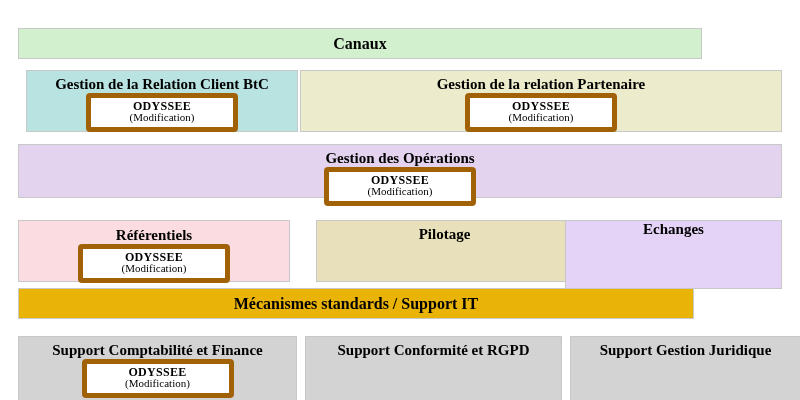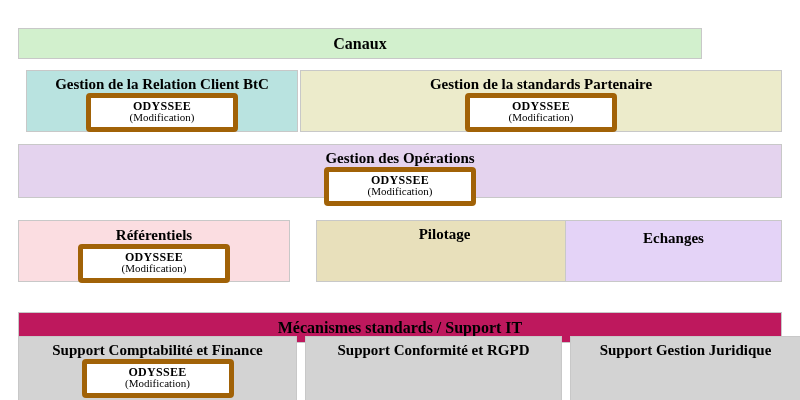--- a/index.html
+++ b/index.html
@@ -65,23 +65,23 @@
   
   #blk-canaux      { left: 18px;  top: 28px;  width: 684px; height: 31px;  background: #d2f0cd; justify-content: center; }
   
   #blk-grc-btc     { left: 18px;  top: 70px;  width: 272px; height: 62px;  background: #b9e3e0; padding-top: 5px; margin-left: 8px; }
   #blk-partenaire  { left: 300px; top: 70px;  width: 482px; height: 62px;  background: #ecebcb; padding-top: 5px; }
   
   #blk-operations  { left: 18px;  top: 144px; width: 764px; height: 54px;  background: #e4d3ee; padding-top: 5px; }
   
   #blk-referentiels{ left: 18px;  top: 220px; width: 272px; height: 62px;  background: #fbdde1; padding-top: 6px; }
   #blk-pilotage    { left: 300px; top: 220px; width: 257px; height: 62px;  background: #e8e0bb; padding-top: 5px; margin-left: 16px; }
-  #blk-echanges    { left: 565px; top: 220px; width: 217px; height: 62px;  background: #e4d3f7; padding-top: 9px; }
+  #blk-echanges    { left: 565px; top: 220px; width: 217px; height: 69px;  background: #e4d3f7; padding-top: 0; }
   
-  #blk-mecanismes  { left: 18px;  top: 312px; width: 764px; height: 31px;  background: #be185d; justify-content: center; }
+  #blk-mecanismes  { left: 18px;  top: 288px; width: 676px; height: 31px;  background: #eab308; justify-content: center; }
   
   #blk-compta      { left: 18px;  top: 336px; width: 279px; height: 68px;  background: #d3d3d3; padding-top: 5px; }
   #blk-rgpd        { left: 305px; top: 336px; width: 257px; height: 68px;  background: #d3d3d3; padding-top: 5px; }
   #blk-juridique   { left: 570px; top: 336px; width: 230px; height: 68px;  background: #d3d3d3; padding-top: 5px; border-right: none; }
 </style>
 </head>
 <body>
 
 <div class="canvas">
 
@@ -91,21 +91,21 @@
 
   <div class="block" id="blk-grc-btc">
     <div class="block-title">Gestion de la Relation Client BtC</div>
     <div class="odyssee">
       <span class="o-name">ODYSSEE</span>
       <span class="o-sub">(Modification)</span>
     </div>
   </div>
 
   <div class="block" id="blk-partenaire">
-    <div class="block-title">Gestion de la standards Partenaire</div>
+    <div class="block-title">Gestion de la relation Partenaire</div>
     <div class="odyssee">
       <span class="o-name">ODYSSEE</span>
       <span class="o-sub">(Modification)</span>
     </div>
   </div>
 
   <div class="block" id="blk-operations">
     <div class="block-title">Gestion des Opérations</div>
     <div class="odyssee">
       <span class="o-name">ODYSSEE</span>

